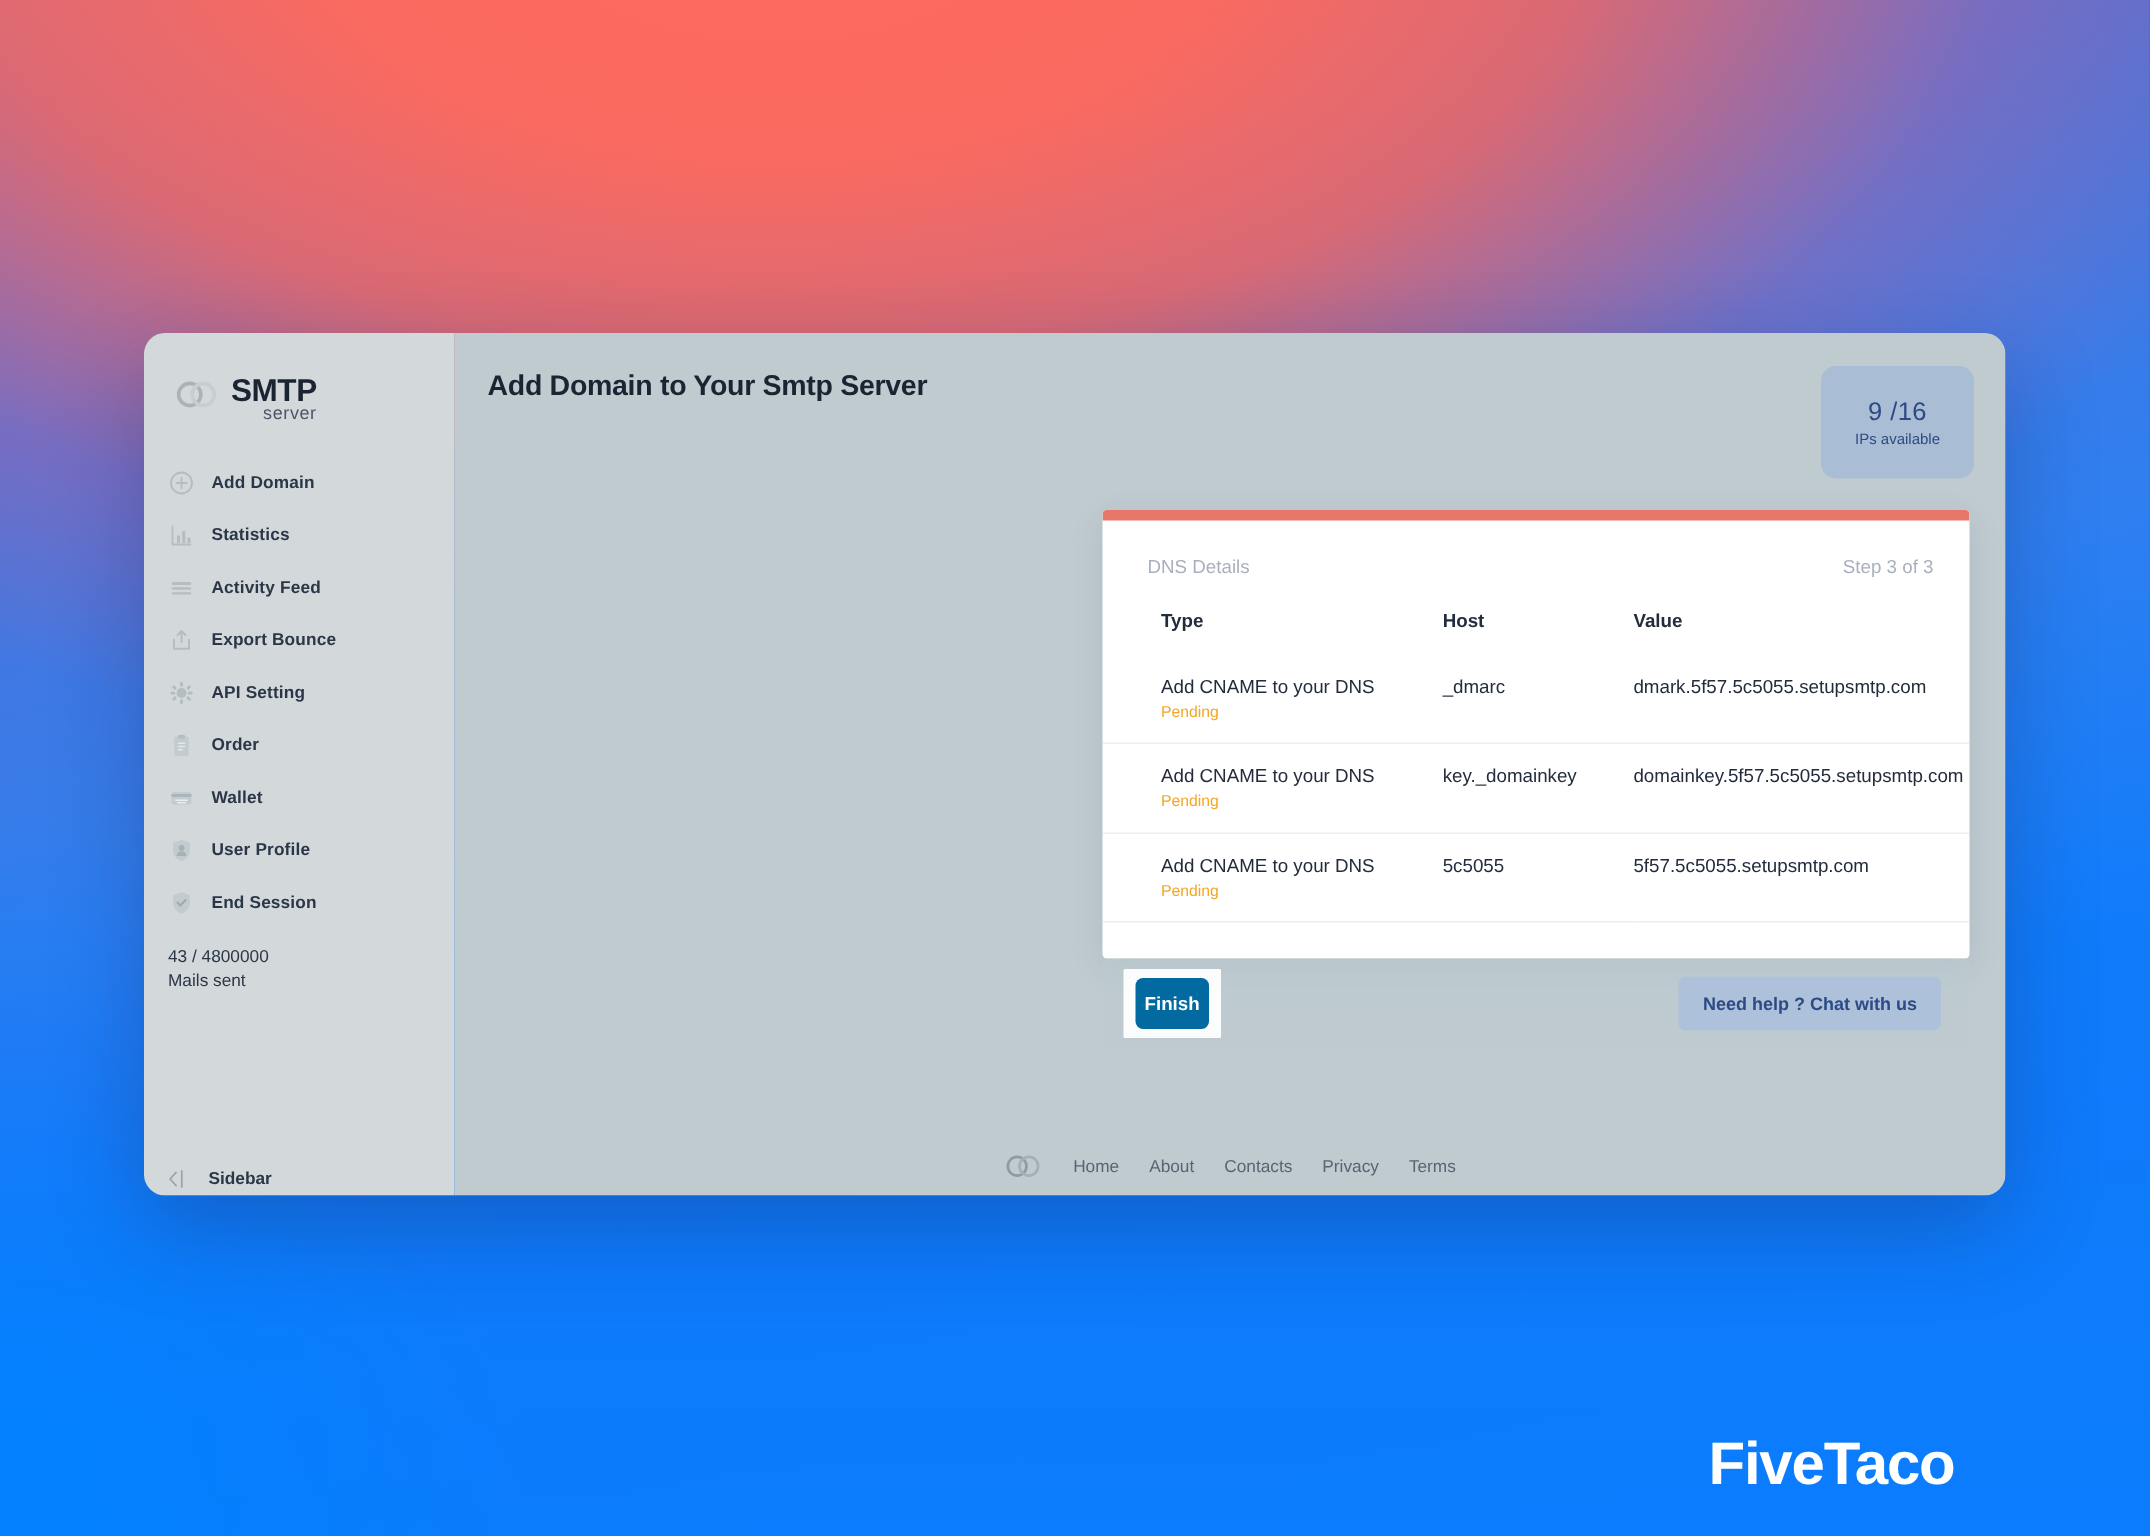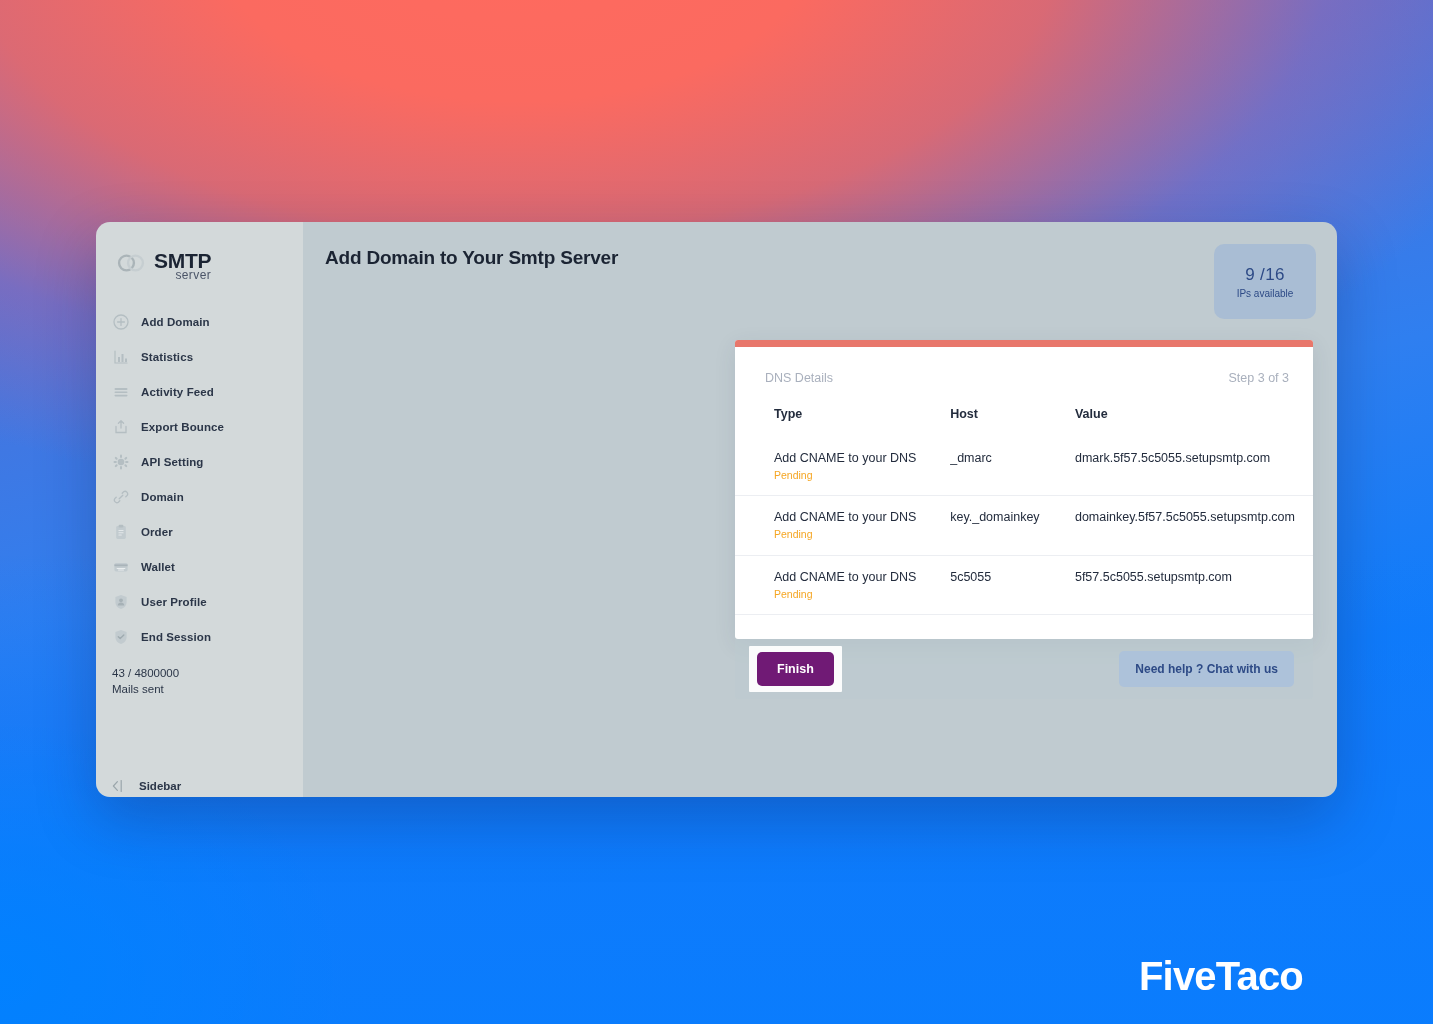--- a/index.html
+++ b/index.html
@@ -238,21 +238,21 @@
   table.dns th {
     text-align: left;
     font-size: 12.5px;
     font-weight: bold;
     color: #232c3d;
     padding: 0 10px 16px 0;
   }
   table.dns th:first-child,
   table.dns td:first-child { padding-left: 39px; }
   table.dns th:last-child,
-  table.dns td:last-child { padding-right: 18px; margin-top: 44px; }
+  table.dns td:last-child { padding-right: 4px; margin-top: 44px; }
   table.dns td {
     vertical-align: top;
     font-size: 12.5px;
     color: #232c3d;
     padding: 13px 10px 13px 0;
     border-bottom: 1px solid #eceef2;
     line-height: 1.28;
   }
   table.dns tbody tr:last-child td { border-bottom: 1px solid #eceef2; }
   .col-type  { width: 44%; }
@@ -276,27 +276,27 @@
     padding: 0 19px 0 14px;
     border-radius: 0 0 4px 4px;
   }
   .finish-focus {
     background: #fbfcfc;
     padding: 6px 8px;
     display: inline-flex;
     border-radius: 1px;
   }
   #finish-button {
-    background: #701a75;
+    background: #0369a1;
     color: #ffffff;
     font-size: 12.5px;
     font-weight: bold;
     border: none;
     border-radius: 5px;
-    padding: 10px 20px;
+    padding: 10px 6px;
     cursor: pointer;
     font-family: "Liberation Sans", sans-serif;
   }
   #chat-button {
     background: #adc2da;
     color: #2d4a86;
     font-size: 12px;
     font-weight: bold;
     border: none;
     border-radius: 5px;
@@ -407,30 +407,20 @@
               <rect x="2.2" y="2.7" width="2" height="3.2" rx="1" transform="rotate(-45 3.2 4.3)"></rect>
               <rect x="11.8" y="10.1" width="2" height="3.2" rx="1" transform="rotate(-45 12.8 11.7)"></rect>
               <rect x="11.8" y="2.7" width="2" height="3.2" rx="1" transform="rotate(45 12.8 4.3)"></rect>
               <rect x="2.2" y="10.1" width="2" height="3.2" rx="1" transform="rotate(45 3.2 11.7)"></rect>
             </g>
           </svg>
         </span>
         <span class="nav-label">API Setting</span>
       </div>
 
-      <div class="nav-item">
-        <span class="nav-icon">
-          <svg width="16" height="16" viewBox="0 0 16 16" fill="none">
-            <path d="M6.2 9.8L9.8 6.2" stroke="#b4bec2" stroke-width="1.3" stroke-linecap="round"></path>
-            <path d="M9.2 4.2l1.4-1.4a2.6 2.6 0 013.6 3.6l-1.4 1.4" stroke="#b4bec2" stroke-width="1.3" stroke-linecap="round"></path>
-            <path d="M6.8 11.8l-1.4 1.4a2.6 2.6 0 01-3.6-3.6l1.4-1.4" stroke="#b4bec2" stroke-width="1.3" stroke-linecap="round"></path>
-          </svg>
-        </span>
-        <span class="nav-label">Domain</span>
-      </div>
 
       <div class="nav-item">
         <span class="nav-icon">
           <svg width="16" height="16" viewBox="0 0 16 16" fill="none">
             <rect x="3.2" y="2" width="9.6" height="13" rx="1.4" fill="#c2cbcf"></rect>
             <rect x="5.6" y="0.8" width="4.8" height="2.6" rx="1" fill="#b4bec2"></rect>
             <rect x="5.4" y="6" width="5.2" height="1" rx="0.5" fill="#e3e8ea"></rect>
             <rect x="5.4" y="8.2" width="5.2" height="1" rx="0.5" fill="#e3e8ea"></rect>
             <rect x="5.4" y="10.4" width="3.4" height="1" rx="0.5" fill="#e3e8ea"></rect>
           </svg>
@@ -551,15 +541,28 @@
 
       <div id="card-footer">
         <span class="finish-focus">
           <button id="finish-button">Finish</button>
         </span>
         <button id="chat-button">Need help ? Chat with us</button>
       </div>
 
     </div>
 
+    <div id="footer-nav">
+      <span id="footer-logo">
+        <svg width="26" height="19" viewBox="0 0 30 22" fill="none">
+          <circle cx="10.5" cy="11" r="7.2" stroke="#8e9ba2" stroke-width="2.1"></circle>
+          <circle cx="19.5" cy="11" r="7.2" stroke="#a5b0b6" stroke-width="2.1"></circle>
+        </svg>
+      </span>
+      <span class="footer-link">Home</span>
+      <span class="footer-link">About</span>
+      <span class="footer-link">Contacts</span>
+      <span class="footer-link">Privacy</span>
+      <span class="footer-link">Terms</span>
+    </div>
 
   </section>
 </div>
 
 </body></html>

